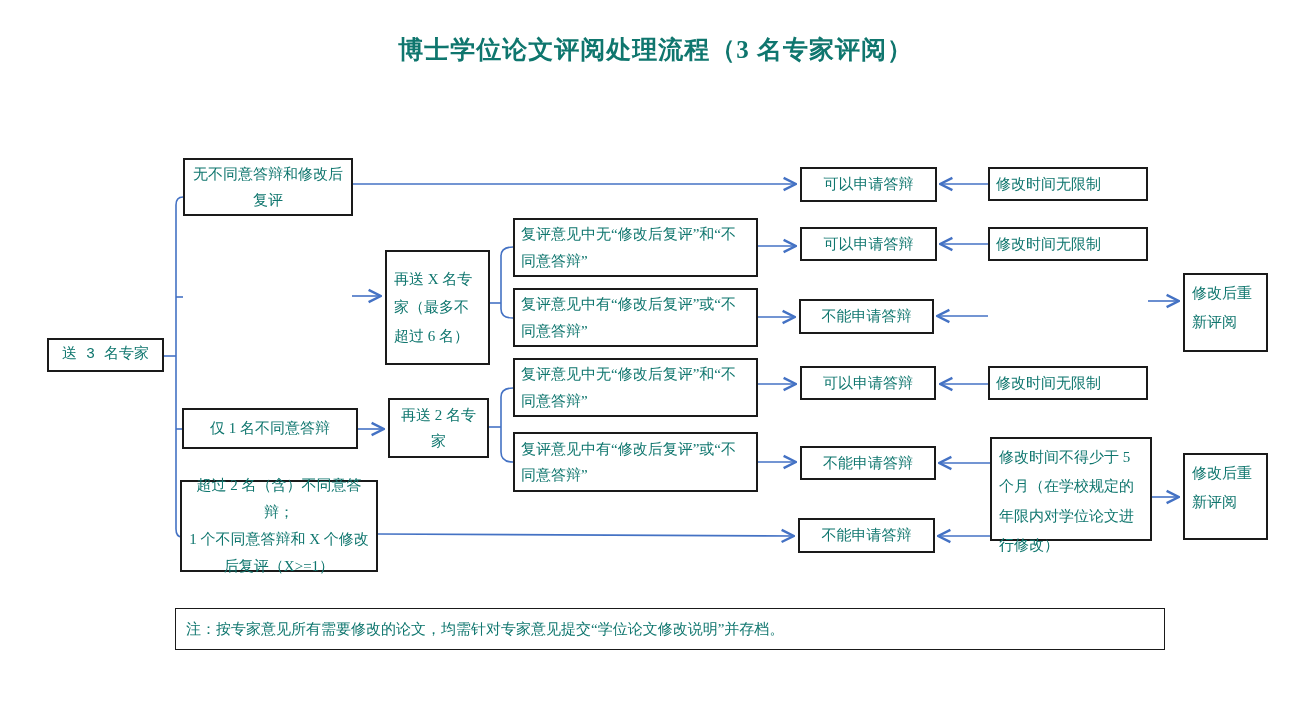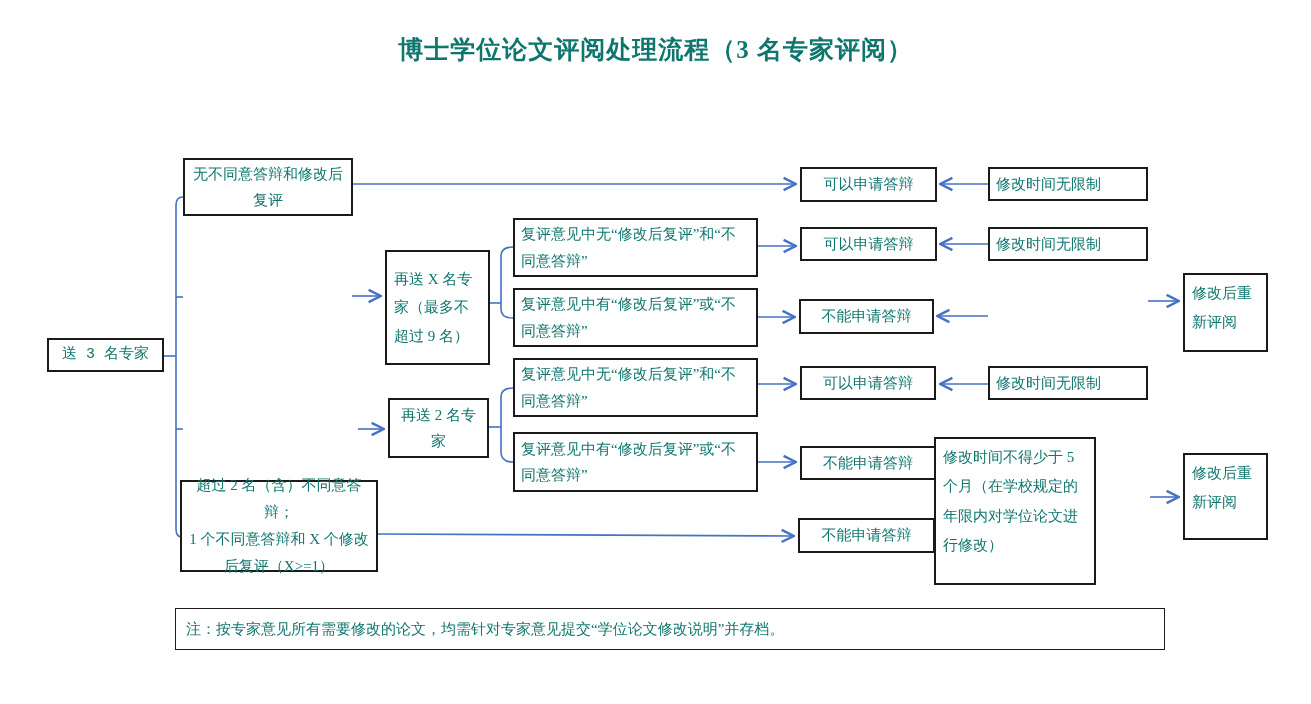--- a/index.html
+++ b/index.html
@@ -92,26 +92,27 @@
     <path marker-end="url(#arr)" d="M990,463 L940,463"></path>
     <path marker-end="url(#arr)" d="M990,536 L939,536"></path>
     <path marker-end="url(#arr)" d="M1150,497 L1178,497"></path>
   </svg>
 
   <div class="box c" style="left:47px;top:338px;width:117px;height:34px;font-family:Liberation Mono, monospace;">送 3 名专家</div>
 
   <div class="box c" style="left:183px;top:158px;width:170px;height:58px;">无不同意答辩和修改后复评</div>
 
 
-  <div class="box l lh19" style="left:385px;top:250px;width:105px;height:115px;padding:2px 7px;">再送 X 名专家（最多不超过 9 名）</div>
+  <div class="box l lh19" style="left:385px;top:250px;width:105px;height:115px;padding:2px 7px;">再送 X 名专家（最多不超过 6 名）</div>
 
   <div class="box l" style="left:513px;top:218px;width:245px;height:59px;">复评意见中无“修改后复评”和“不同意答辩”</div>
 
   <div class="box l" style="left:513px;top:288px;width:245px;height:59px;">复评意见中有“修改后复评”或“不同意答辩”</div>
 
+  <div class="box c" style="left:182px;top:408px;width:176px;height:41px;">仅 1 名不同意答辩</div>
 
   <div class="box c" style="left:388px;top:398px;width:101px;height:60px;">再送 2 名专家</div>
 
   <div class="box l" style="left:513px;top:358px;width:245px;height:59px;">复评意见中无“修改后复评”和“不同意答辩”</div>
 
   <div class="box l" style="left:513px;top:432px;width:245px;height:60px;">复评意见中有“修改后复评”或“不同意答辩”</div>
 
   <div class="box c pre" style="left:180px;top:480px;width:198px;height:92px;line-height:1.8;">超过 2 名（含）不同意答辩；
 1 个不同意答辩和 X 个修改后复评（X&gt;=1）</div>
 
@@ -127,21 +128,21 @@
 
   <div class="box c" style="left:798px;top:518px;width:137px;height:35px;">不能申请答辩</div>
 
   <div class="box l" style="left:988px;top:167px;width:160px;height:34px;">修改时间无限制</div>
 
   <div class="box l" style="left:988px;top:227px;width:160px;height:34px;">修改时间无限制</div>
 
 
   <div class="box l" style="left:988px;top:366px;width:160px;height:34px;">修改时间无限制</div>
 
-  <div class="box tl lh195" style="left:934px;top:437px;width:162px;height:148px;">修改时间不得少于 5 个月（在学校规定的年限内对学位论文进行修改）</div>
+  <div class="box tl lh195" style="left:990px;top:437px;width:162px;height:104px;">修改时间不得少于 5 个月（在学校规定的年限内对学位论文进行修改）</div>
 
   <div class="box tl lh19" style="left:1183px;top:273px;width:85px;height:79px;">修改后重新评阅</div>
 
   <div class="box tl lh19" style="left:1183px;top:453px;width:85px;height:87px;">修改后重新评阅</div>
 
   <div class="box" id="note-box" style="left:175px;top:608px;width:990px;height:42px;">注：按专家意见所有需要修改的论文，均需针对专家意见提交“学位论文修改说明”并存档。</div>
 
 </div>
 
 </body></html>

